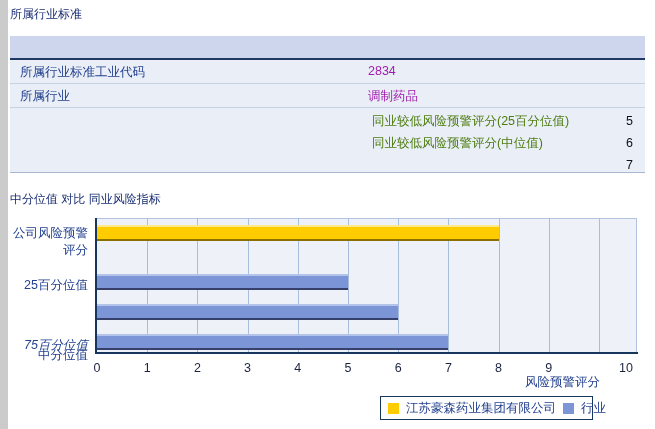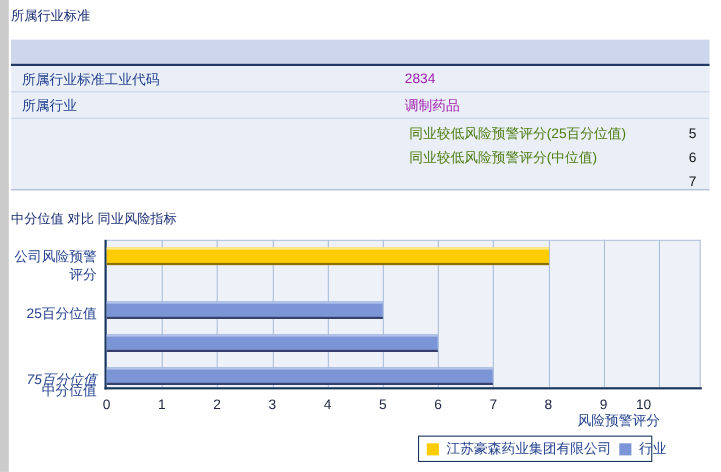--- a/index.html
+++ b/index.html
@@ -115,21 +115,21 @@
       <div class="tick-label" style="left: 97px;">0</div>
       <div class="tick-label" style="left: 147.2px;">1</div>
       <div class="tick-label" style="left: 197.4px;">2</div>
       <div class="tick-label" style="left: 247.6px;">3</div>
       <div class="tick-label" style="left: 297.8px;">4</div>
       <div class="tick-label" style="left: 348px;">5</div>
       <div class="tick-label" style="left: 398.2px;">6</div>
       <div class="tick-label" style="left: 448.4px;">7</div>
       <div class="tick-label" style="left: 498.6px;">8</div>
       <div class="tick-label" style="left: 548.8px;">9</div>
-      <div class="tick-label" style="left: 577px; text-align: right;">10</div>
+      <div class="tick-label" style="left: 626px;">10</div>
     </div>
   <div class="abs x-title">风险预警评分</div>
   <div class="abs legend">
     <span class="swatch" style="background: rgb(255, 204, 0);"></span>
     <span class="legend-text">江苏豪森药业集团有限公司</span>
     <span class="swatch" style="background: rgb(123, 149, 214);"></span>
     <span class="legend-text">行业</span>
   </div>
 </div>
 

